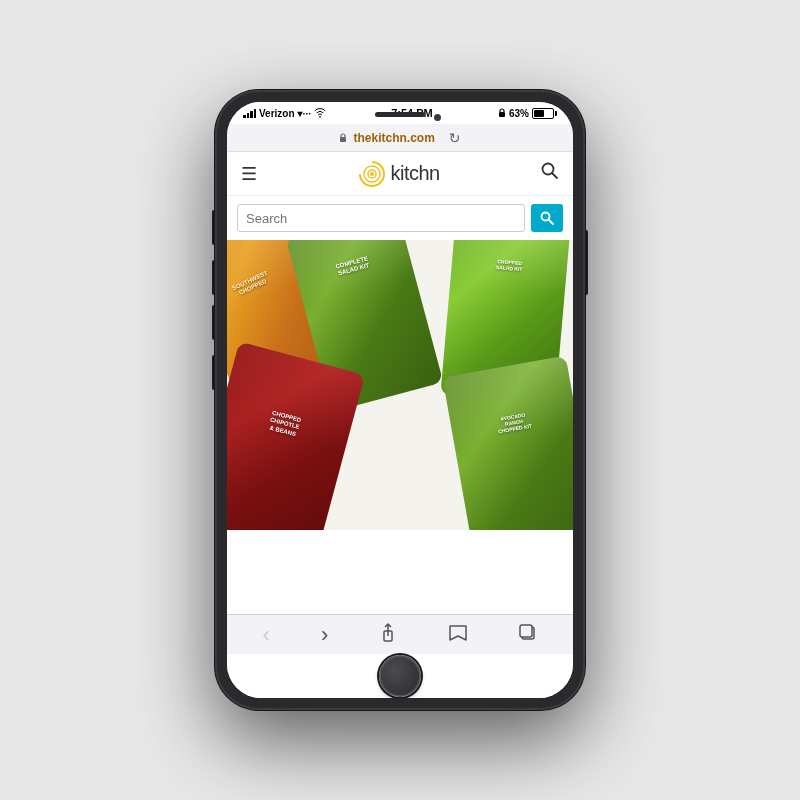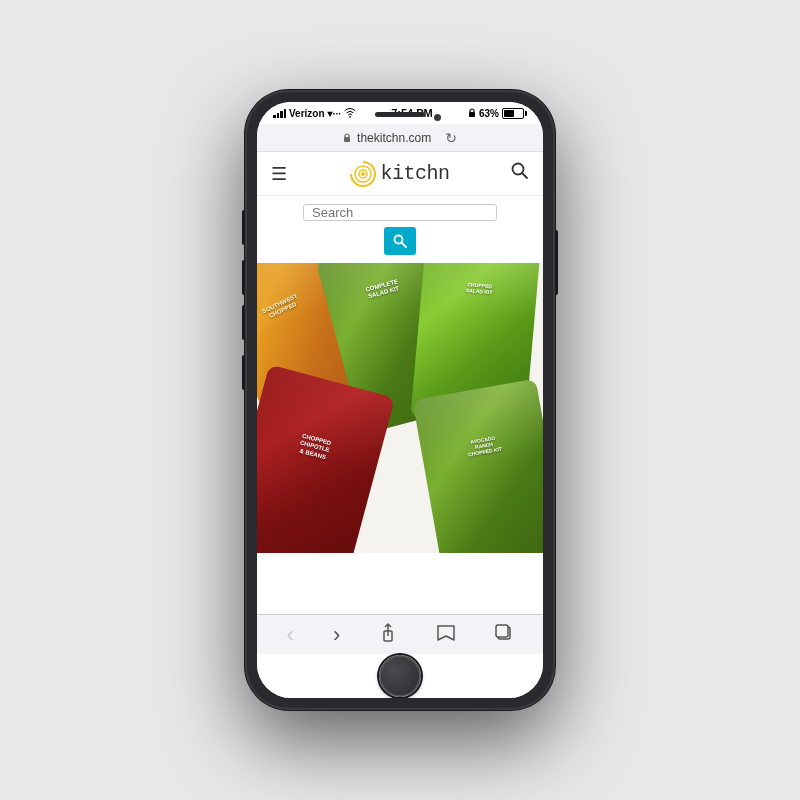--- a/index.html
+++ b/index.html
@@ -7,21 +7,21 @@
       width: 800px;
       height: 800px;
       background: #e8e8e8;
       display: flex;
       align-items: center;
       justify-content: center;
       font-family: -apple-system, BlinkMacSystemFont, 'Helvetica Neue', sans-serif;
     }
 
     .phone-outer {
-      width: 310px;
+      width: 370px;
       height: 620px;
       background: #2a2a2e;
       border-radius: 44px;
       position: relative;
       box-shadow:
         0 0 0 1px #1a1a1e,
         0 30px 80px rgba(0,0,0,0.6),
         inset 0 0 0 2px #3a3a3f;
     }
 
@@ -142,33 +142,31 @@
     .logo-circle {
       width: 28px;
       height: 28px;
     }
 
     .logo-text {
       font-size: 20px;
       font-weight: 300;
       color: #333;
       letter-spacing: -0.5px;
-      font-family: Liberation Mono, monospace;
     }
 
     .search-icon-header { font-size: 18px; color: #333; cursor: pointer; }
 
     
     .search-bar-area {
       padding: 8px 10px;
       background: #fff;
       display: flex;
       gap: 6px;
       align-items: center;
-      flex-direction: column;
     }
 
     .search-input {
       flex: 1;
       height: 28px;
       border: 1px solid #ccc;
       border-radius: 3px;
       padding: 0 8px;
       font-size: 13px;
       color: #999;
@@ -413,21 +411,21 @@
           <div class="battery-tip"></div>
         </div>
       </div>
     </div>
 
     <div class="browser-bar">
       <svg width="8" height="10" viewBox="0 0 8 10">
         <rect x="1" y="4" width="6" height="5" rx="1" fill="#666"></rect>
         <path d="M2 4 V3 a2 2 0 0 1 4 0 V4" fill="none" stroke="#666" stroke-width="1.2"></path>
       </svg>
-      <span style="font-size:12px;color:#404040;">thekitchn.com</span>
+      <span style="font-size:12px;color:#a16207;font-weight:bold;">thekitchn.com</span>
       <span class="refresh-icon">↻</span>
     </div>
 
     <div class="screen-content">
 
       <div class="site-header">
         <span class="hamburger">☰</span>
 
         <div class="logo-area">
 

